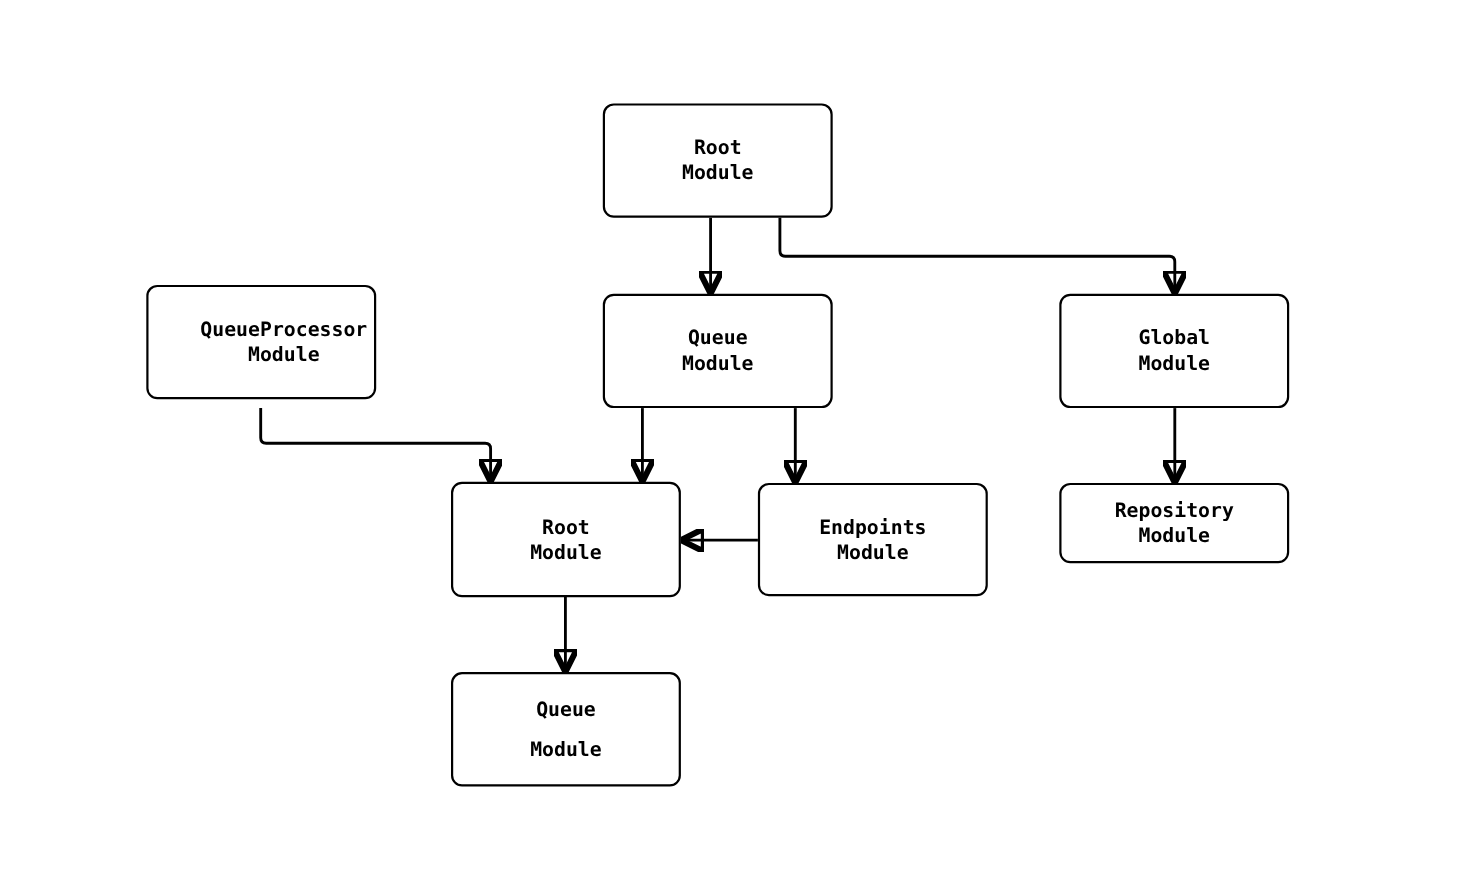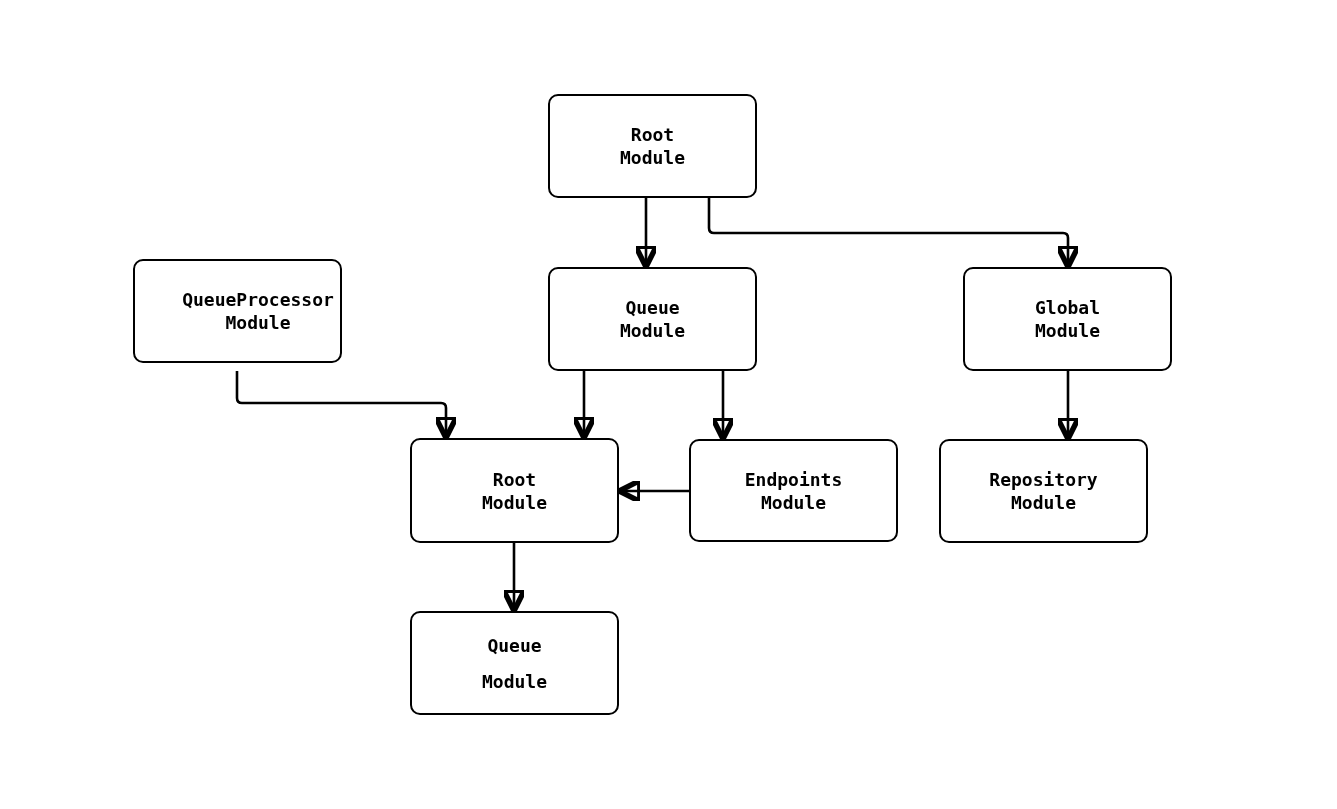--- a/index.html
+++ b/index.html
@@ -88,21 +88,21 @@
   <div class="node" style="left:410px; top:438px; height:105px;">
     <span>Root</span>
     <span>Module</span>
   </div>
 
   <div class="node" style="left:689px; top:439px; height:103px;">
     <span>Endpoints</span>
     <span>Module</span>
   </div>
 
-  <div class="node" style="left:939px; top:439px; height:104px;">
+  <div class="node" style="left:963px; top:439px; height:73px;">
     <span>Repository</span>
     <span>Module</span>
   </div>
 
   <div class="node" style="left:410px; top:611px;gap:13px;">
     <span>Queue</span>
     <span>Module</span>
   </div>
 
 </div>

